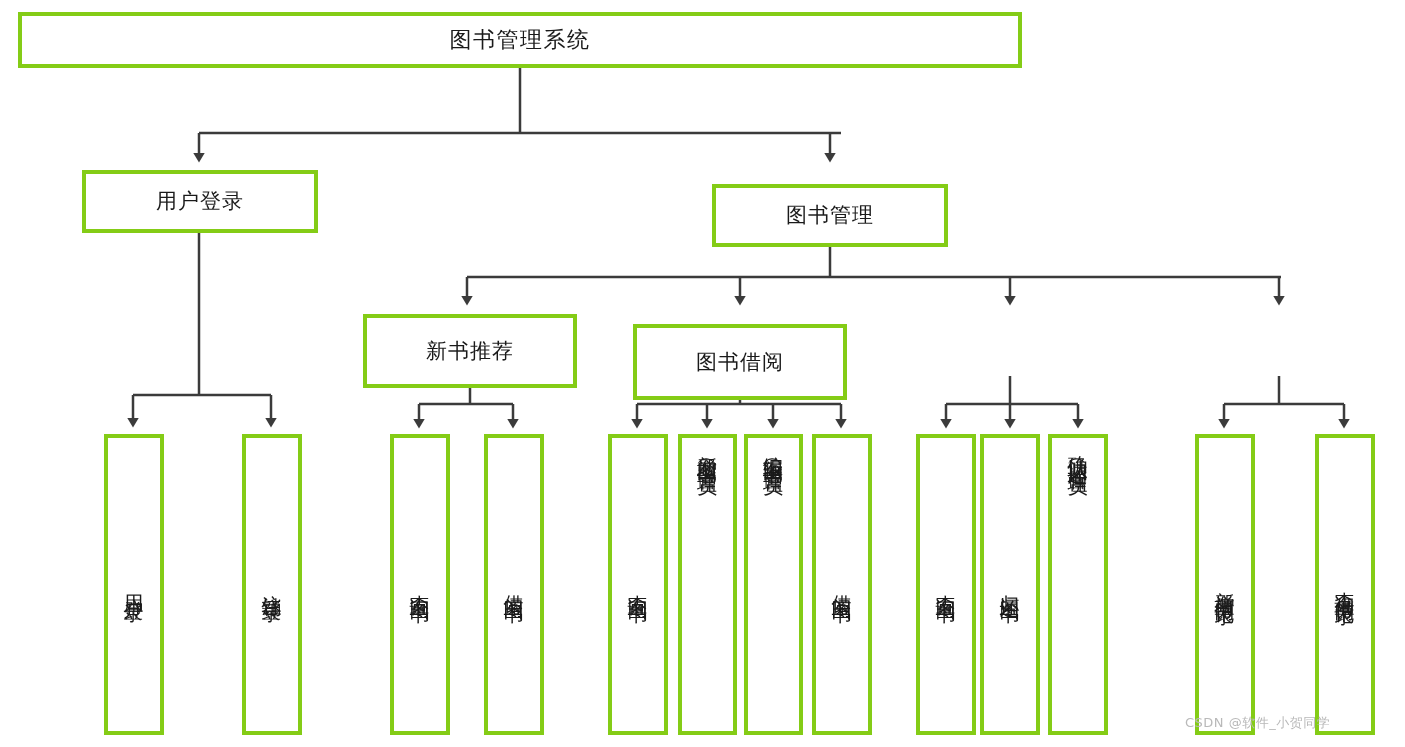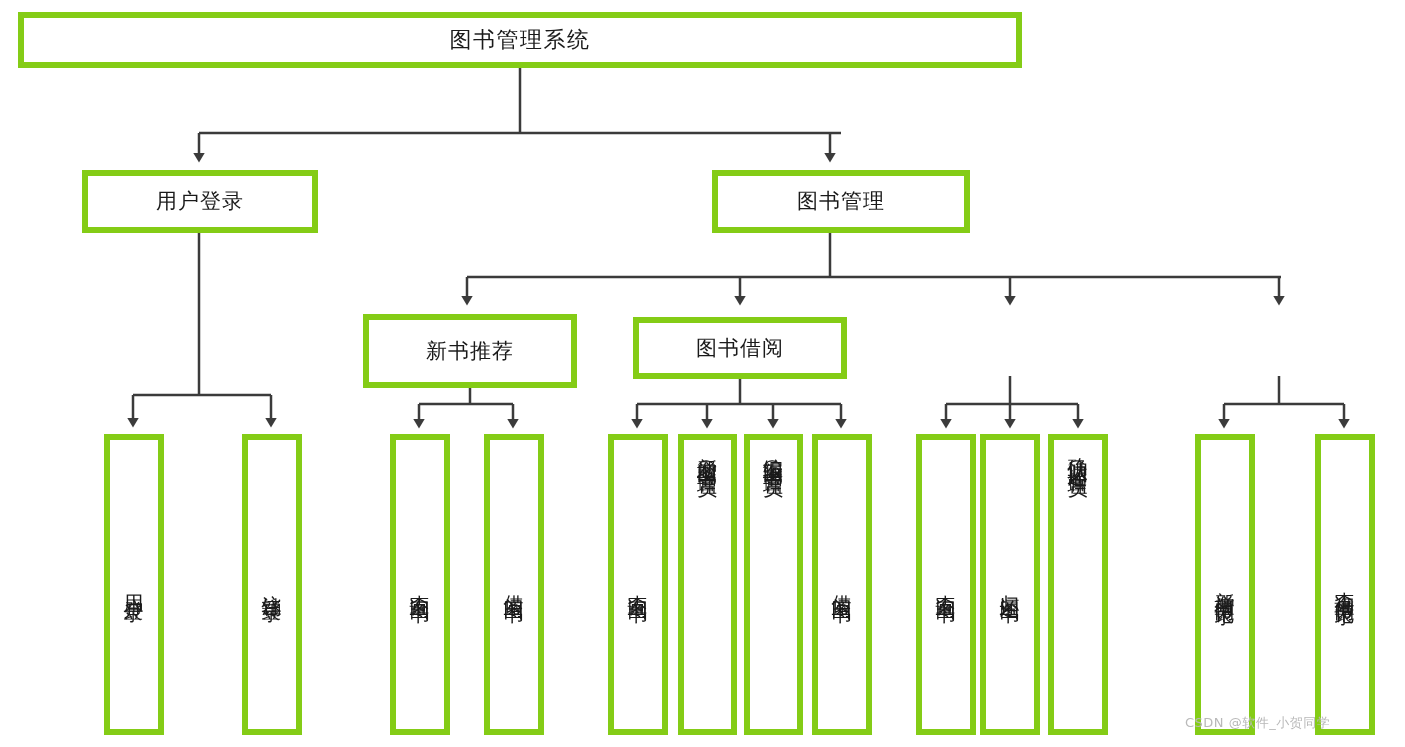--- a/index.html
+++ b/index.html
@@ -22,21 +22,21 @@
     position: absolute;
     left: 0;
     top: 0;
     width: 1405px;
     height: 747px;
     pointer-events: none;
   }
   .node {
     position: absolute;
     box-sizing: border-box;
-    border: 6px solid #84cc16;
+    border: 4px solid #84cc16;
     background: #ffffff;
     display: flex;
     align-items: center;
     justify-content: center;
     color: #1a1a1a;
     z-index: 2;
   }
   .node .label {
     display: block;
     text-align: center;
@@ -139,28 +139,28 @@
     </g>
   </svg>
 
   <div class="node horiz root" style="left:18px; top:12px; width:1004px; height:56px;">
     <span class="label">图书管理系统</span>
   </div>
 
   <div class="node horiz" style="left:82px; top:170px; width:236px; height:63px;">
     <span class="label">用户登录</span>
   </div>
-  <div class="node horiz" style="left:712px; top:170px; width:258px; height:63px;">
+  <div class="node horiz" style="left:712px; top:184px; width:236px; height:63px;">
     <span class="label">图书管理</span>
   </div>
 
   <div class="node horiz" style="left:363px; top:314px; width:214px; height:74px;">
     <span class="label">新书推荐</span>
   </div>
-  <div class="node horiz" style="left:633px; top:317px; width:214px; height:62px;">
+  <div class="node horiz" style="left:633px; top:324px; width:214px; height:76px;">
     <span class="label">图书借阅</span>
   </div>
 
   <div class="node vert short" style="left:104px; top:434px; width:60px; height:301px;">
     <span class="label">用户登录</span>
   </div>
   <div class="node vert short" style="left:242px; top:434px; width:60px; height:301px;">
     <span class="label">注销登录</span>
   </div>
 

